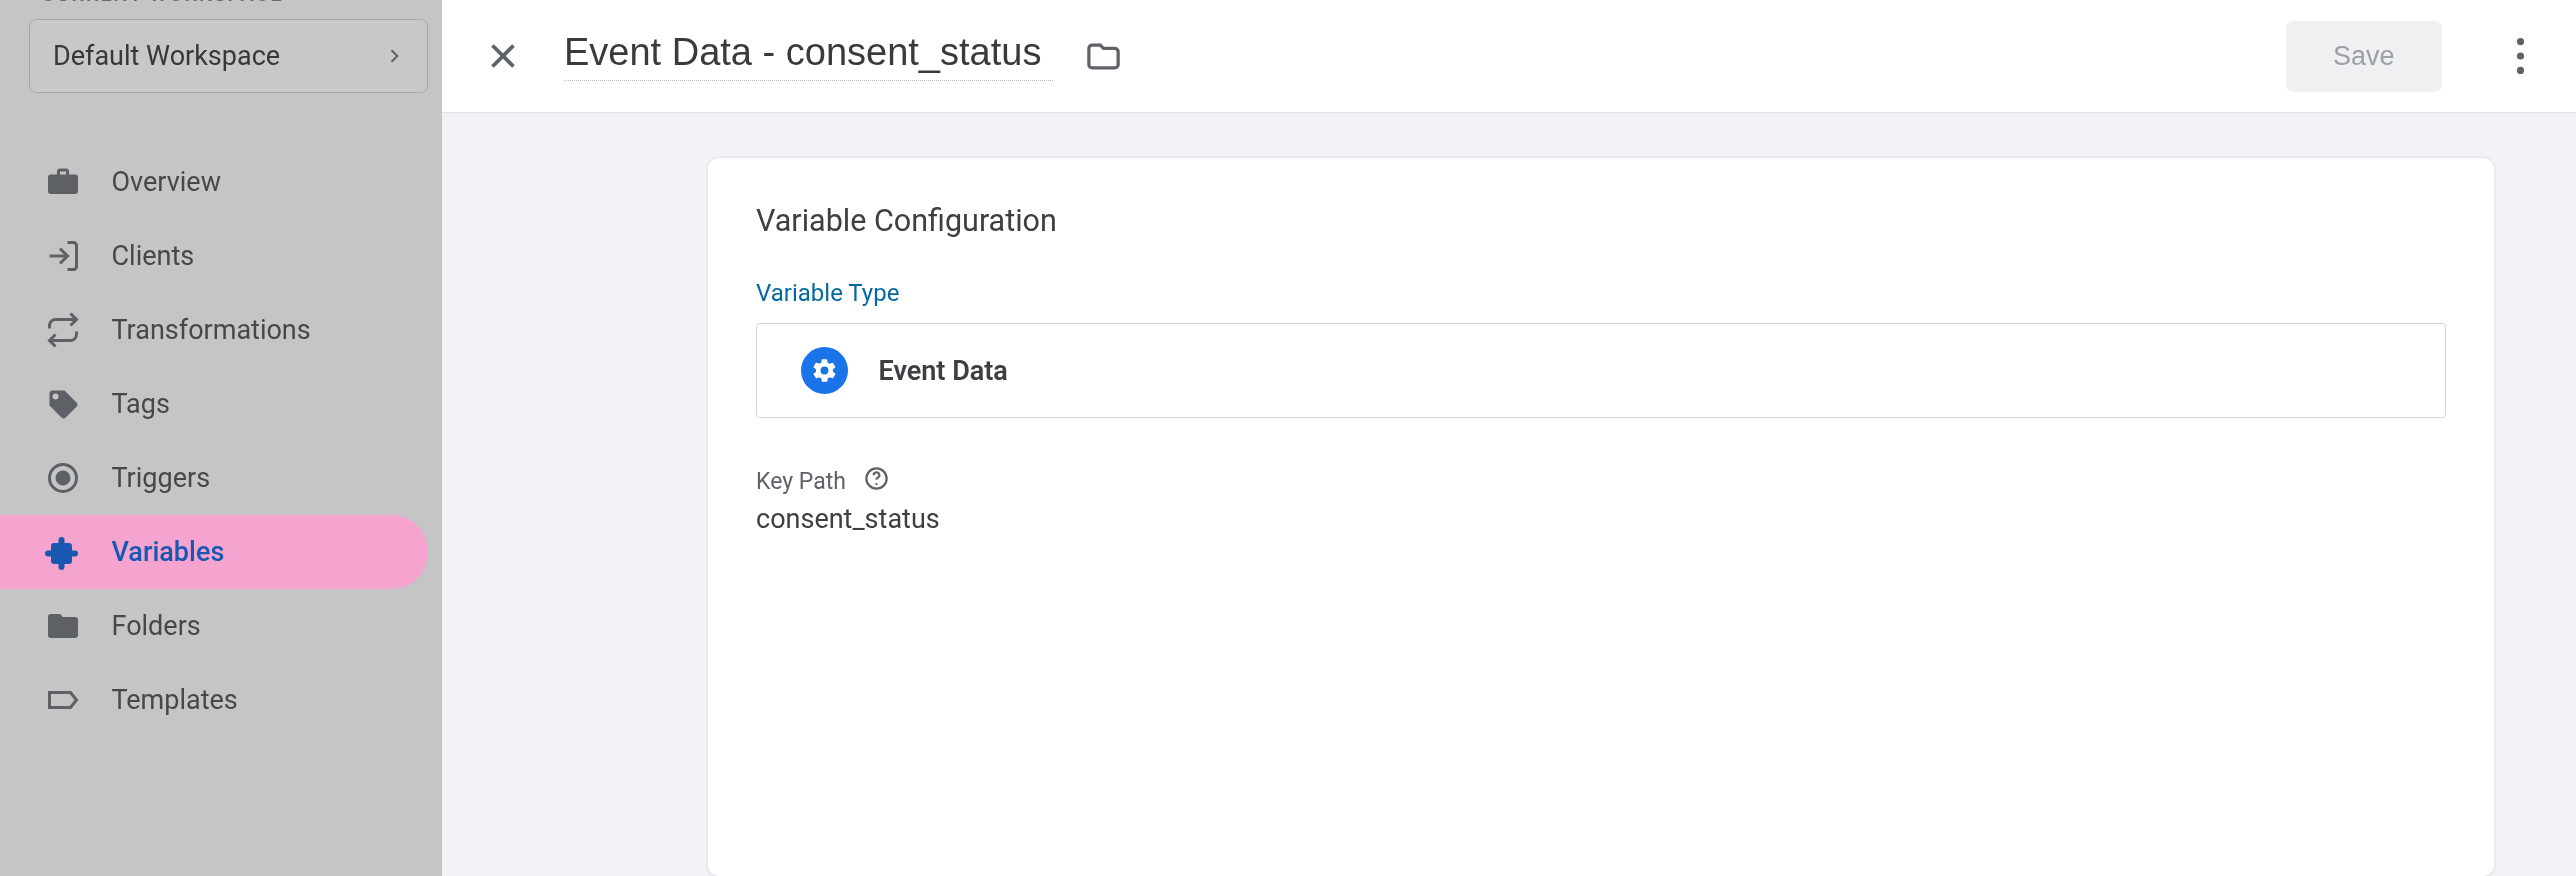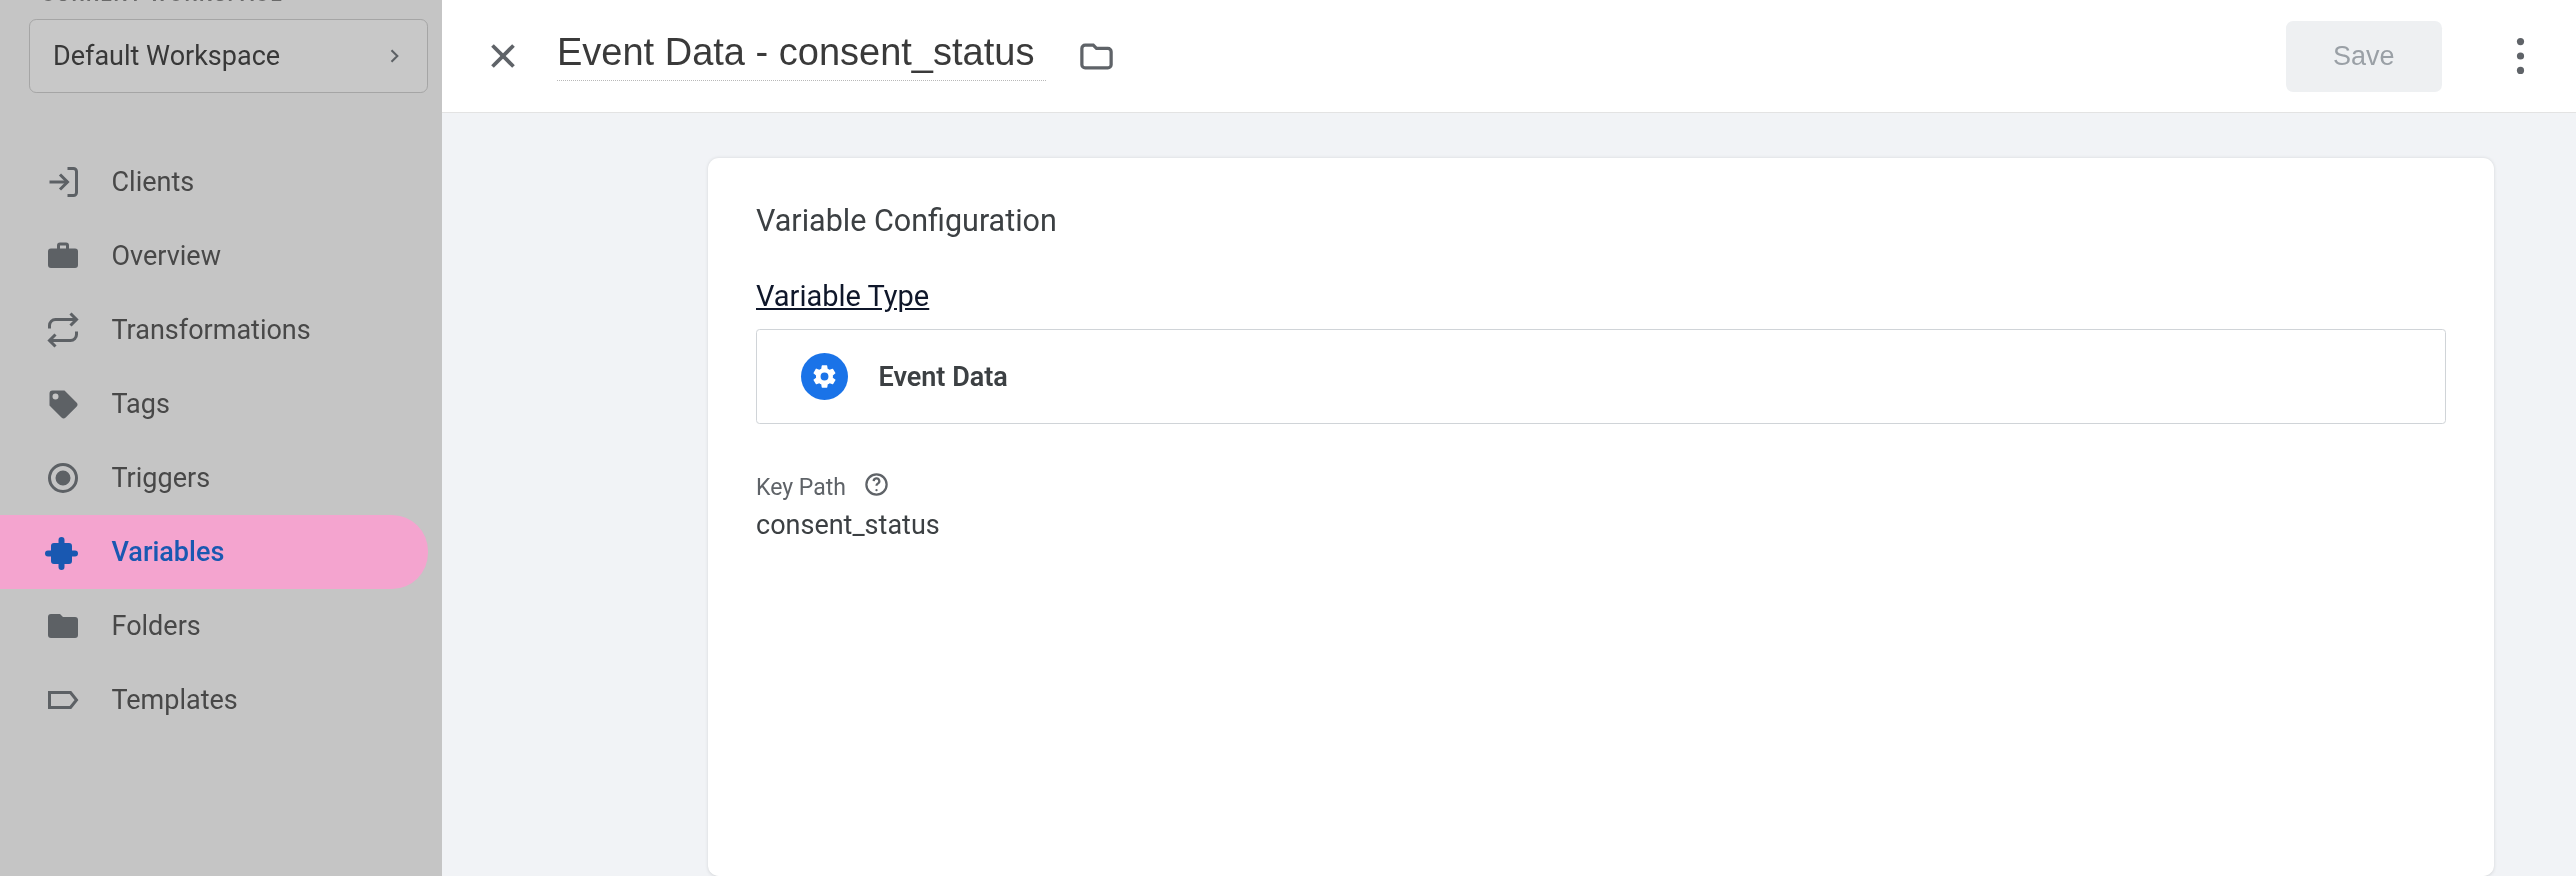--- a/index.html
+++ b/index.html
@@ -106,20 +106,21 @@
   .close-btn svg { width: 36px; height: 36px; }
   .title-input {
     font-size: 38px;
     color:#3a3a3a;
     border:none;
     outline:none;
     border-bottom: 1.8px dotted #b8b8b8;
     padding-bottom: 5.4px;
     min-width: 476px;
     background:transparent;
+    margin-left:7px;
   }
   .folder-btn {
     width: 43px; height: 43px;
     display:flex; align-items:center; justify-content:center;
     color:#5f6368;
     cursor:pointer;
   }
   .folder-btn svg { width: 39px; height: 39px; }
   .spacer { flex:1; }
   .save-btn {
@@ -156,24 +157,23 @@
     box-shadow: 0 0.9px 3.6px rgba(0,0,0,.12);
     padding: 45px 48px 54px 48px;
   }
   .card h2 {
     font-size: 30.5px;
     font-weight: 400;
     color:#3c4043;
     margin-bottom: 41px;
   }
   .subtle {
-    font-size: 29px;
-    color:#0f172a;
+    font-size: 24px;
+    color:#0369a1;
     margin-bottom: 16px;
-    text-decoration: underline;
   }
   .type-row {
     border:1.3px solid #d0d4d8;
     border-radius:3.6px;
     display:flex;
     align-items:center;
     gap: 30.5px;
     padding: 23px 44px;
     margin-bottom: 47px;
     cursor:pointer;
@@ -215,35 +215,35 @@
     <span class="chev">
       <svg viewBox="0 0 24 24" fill="none" stroke="#5f6368" stroke-width="2.5">
           <polyline points="9 5 16 12 9 19"></polyline>
         </svg>
     </span>
   </div>
 
   <nav class="nav">
     <div class="nav-item">
       <span class="icon">
+        <svg viewBox="0 0 24 24" fill="#5f6368">
+            <path d="M20 7h-4V5a2 2 0 0 0-2-2h-4a2 2 0 0 0-2 2v2H4a2 2 0 0 0-2 2v9a2 2 0 0 0 2 2h16a2 2 0 0 0 2-2V9a2 2 0 0 0-2-2zM10 5h4v2h-4z"></path>
+          </svg>
+      </span>
+      <span class="label">Overview</span>
+    </div>
+    <div class="nav-item">
+      <span class="icon">
         <svg viewBox="0 0 24 24" fill="none" stroke="#5f6368" stroke-width="2">
             <path d="M15 3h4a2 2 0 0 1 2 2v14a2 2 0 0 1-2 2h-4"></path>
             <polyline points="10 17 15 12 10 7"></polyline>
             <line x1="15" y1="12" x2="3" y2="12"></line>
           </svg>
       </span>
       <span class="label">Clients</span>
-    </div>
-    <div class="nav-item">
-      <span class="icon">
-        <svg viewBox="0 0 24 24" fill="#5f6368">
-            <path d="M20 7h-4V5a2 2 0 0 0-2-2h-4a2 2 0 0 0-2 2v2H4a2 2 0 0 0-2 2v9a2 2 0 0 0 2 2h16a2 2 0 0 0 2-2V9a2 2 0 0 0-2-2zM10 5h4v2h-4z"></path>
-          </svg>
-      </span>
-      <span class="label">Overview</span>
     </div>
     <div class="nav-item">
       <span class="icon">
         <svg viewBox="0 0 24 24" fill="none" stroke="#5f6368" stroke-width="2">
             <polyline points="17 1 21 5 17 9"></polyline>
             <path d="M3 11V9a4 4 0 0 1 4-4h14"></path>
             <polyline points="7 23 3 19 7 15"></polyline>
             <path d="M21 13v2a4 4 0 0 1-4 4H3"></path>
           </svg>
       </span>

